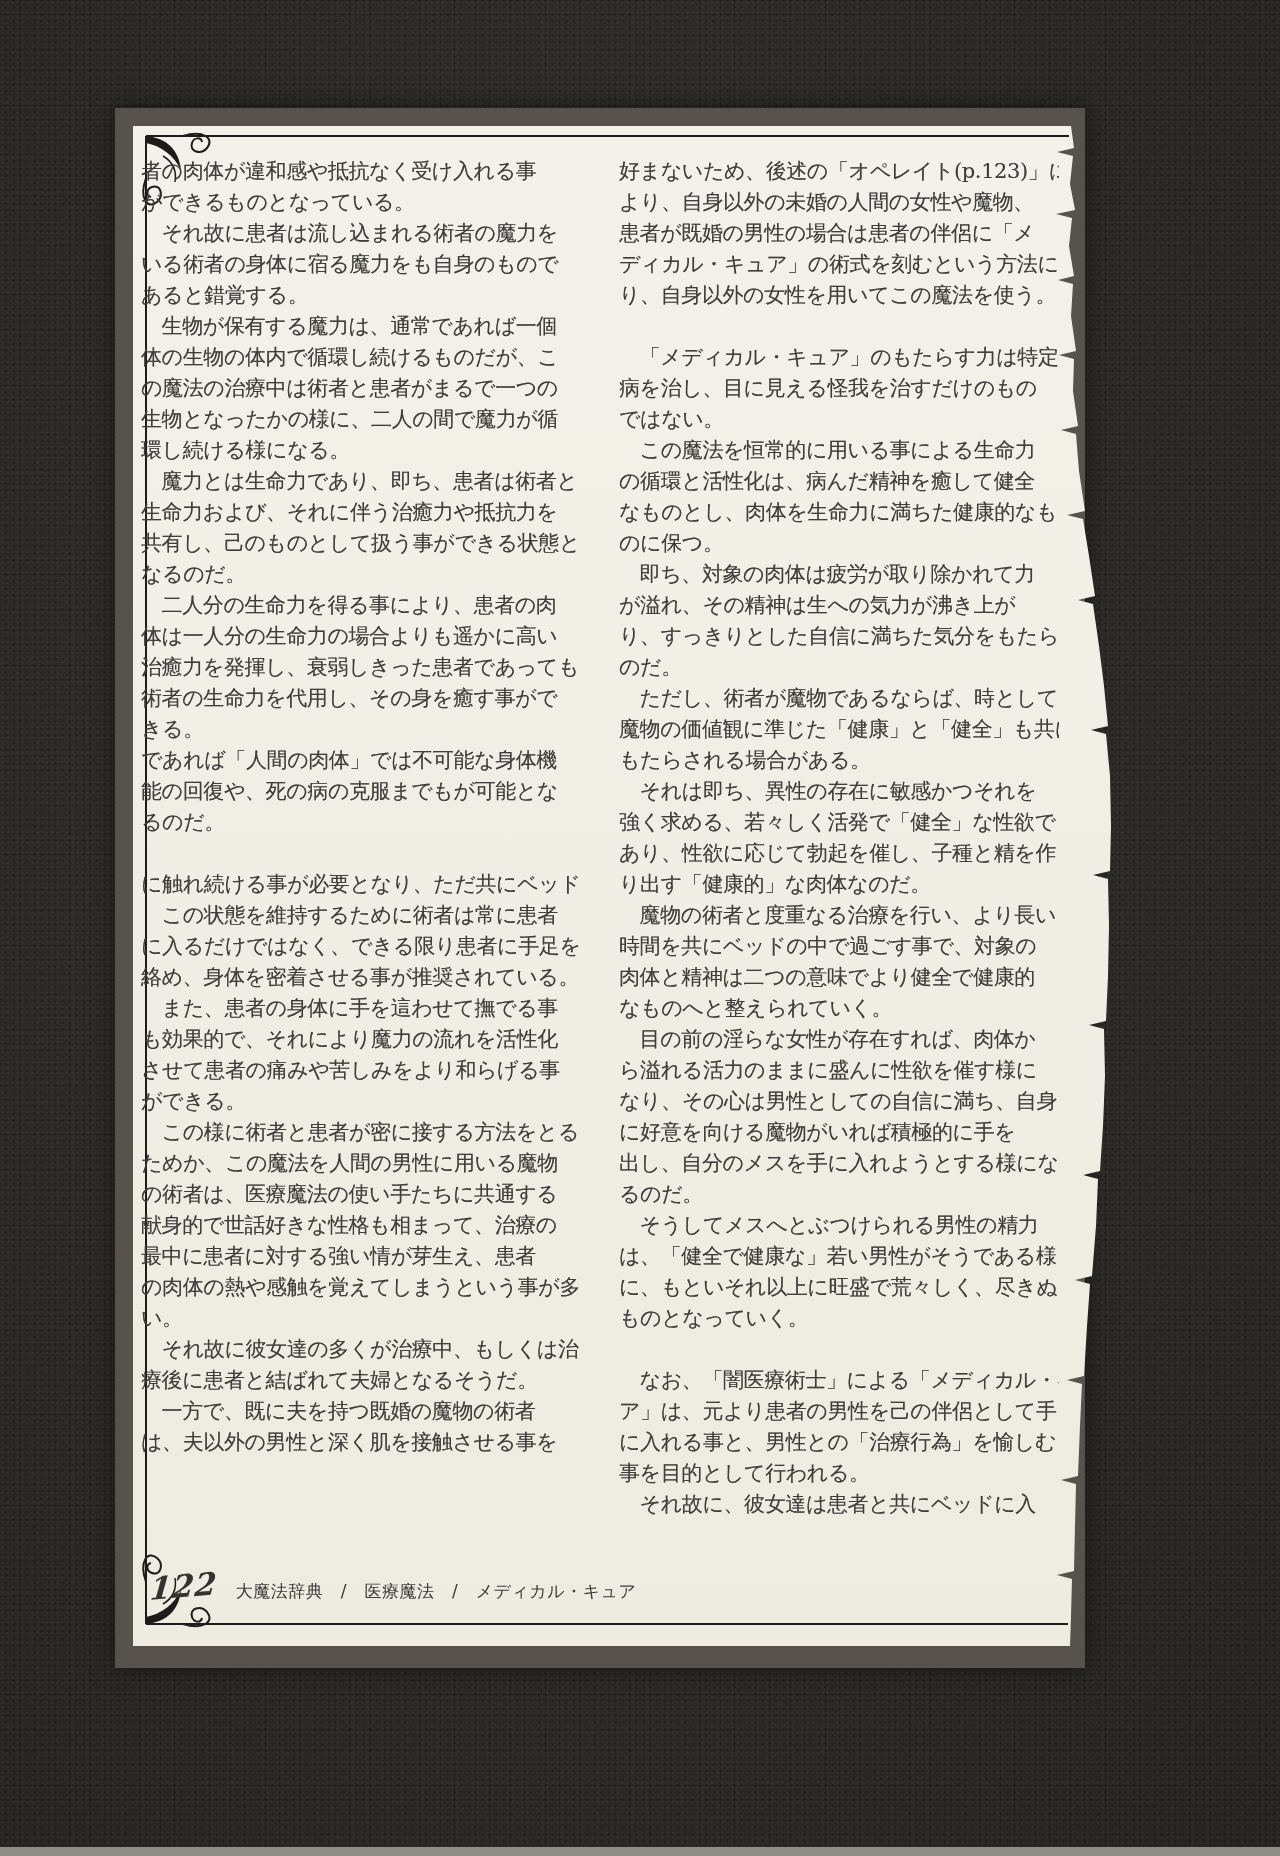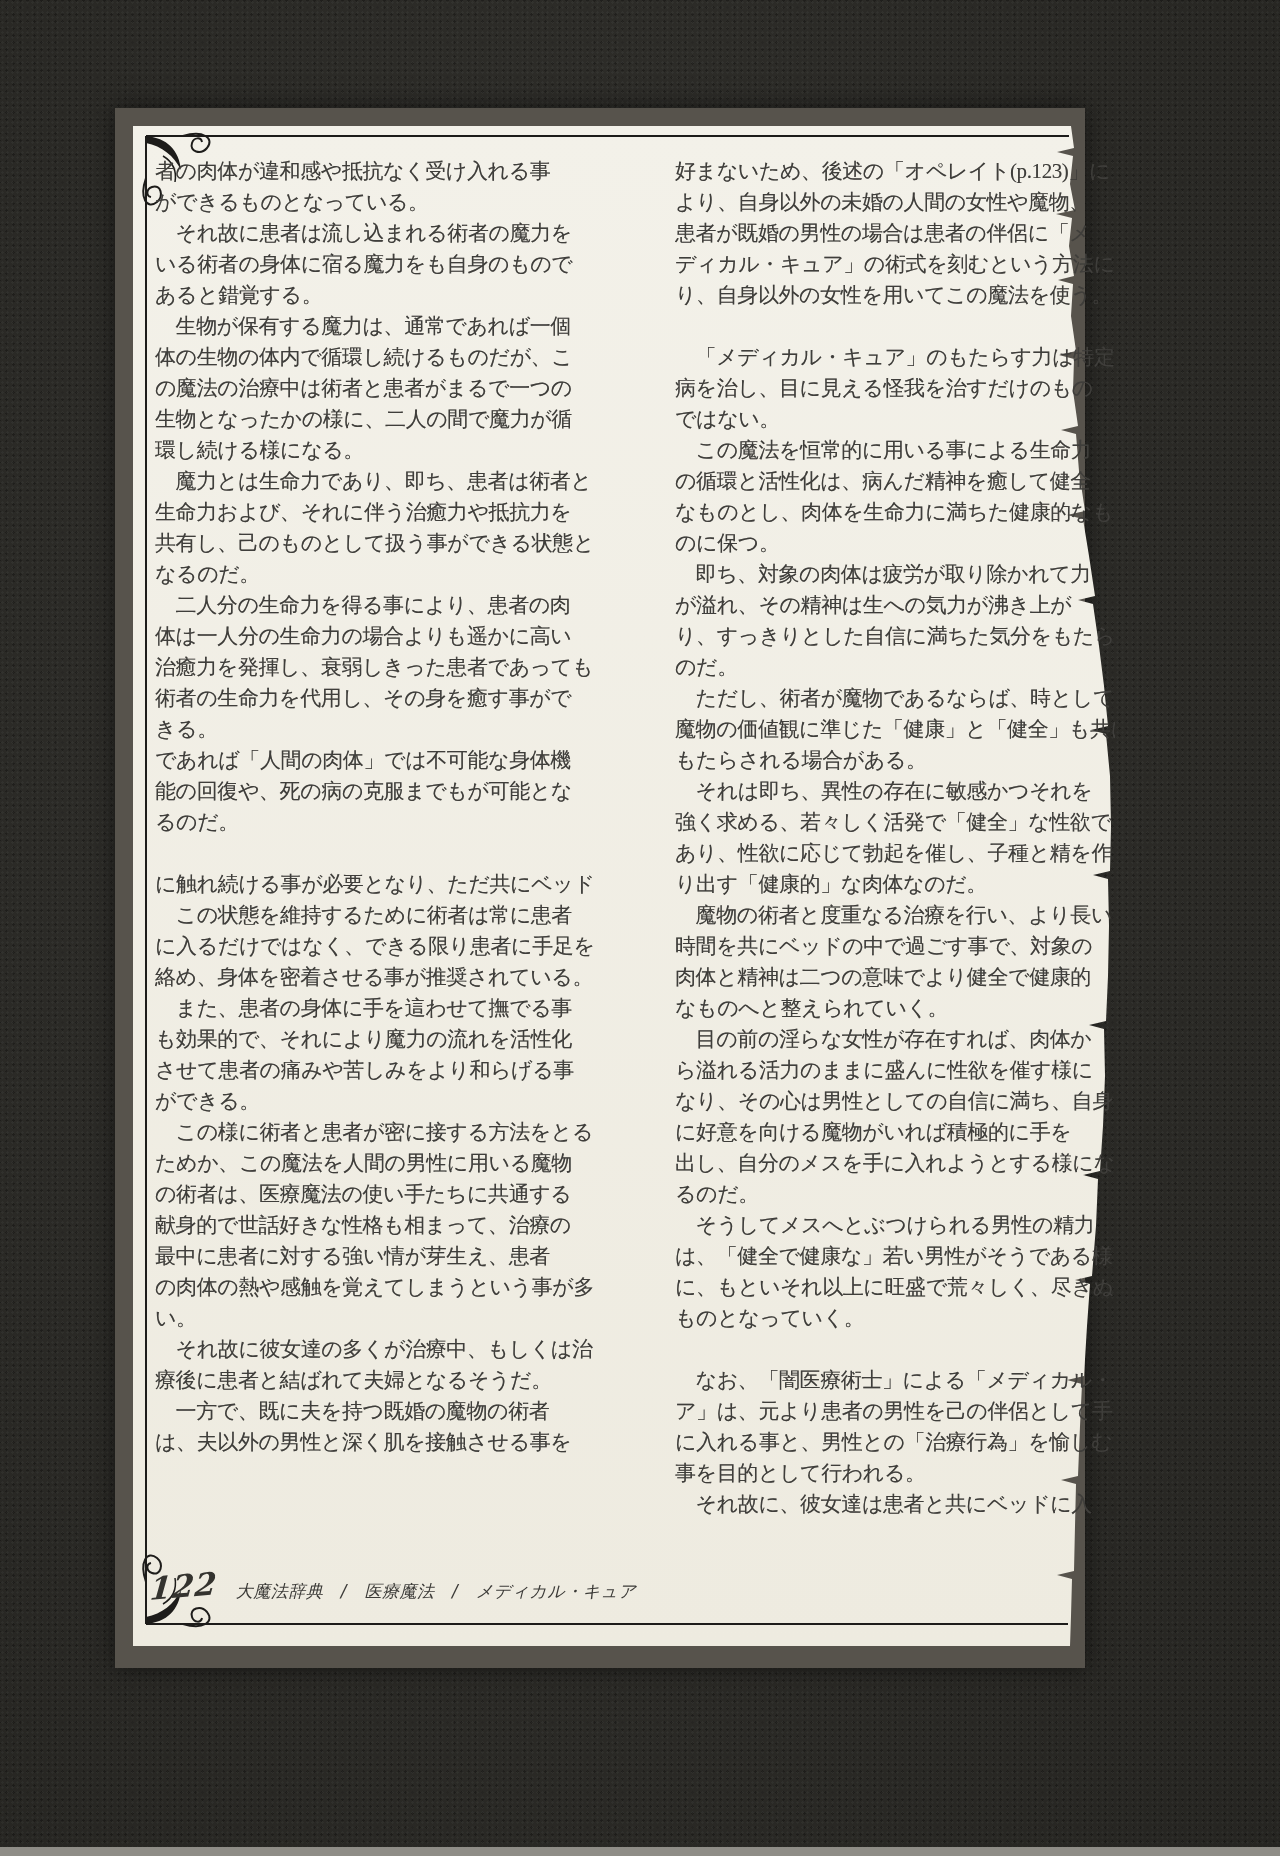--- a/index.html
+++ b/index.html
@@ -25,36 +25,36 @@
     position:absolute;left:115px;top:108px;width:970px;height:1560px;
     background:#57534c;
     box-shadow:0 0 22px rgba(0,0,0,.55);
   }
   .page-svg{position:absolute;left:133px;top:126px;}
   .col{
     position:absolute;top:156px;width:440px;overflow:hidden;
     color:#3f3e3b;font-size:21px;letter-spacing:-0.4px;
     text-shadow:0 0 .6px rgba(60,58,54,.45);
   }
-  .col-left{left:155px;}
-  .col-right{left:675px;font-family:Liberation Serif, serif;}
+  .col-left{left:141px;}
+  .col-right{left:619px;}
   .tline{height:31px;line-height:31px;white-space:nowrap;}
   .footer{
     position:absolute;left:150px;top:1568px;
     display:flex;align-items:baseline;gap:18px;
   }
   .page-number{
     font-family:"DejaVu Serif","Liberation Serif",serif;
     font-style:italic;font-size:31px;font-weight:bold;color:#34332f;
     display:inline-block;transform:rotate(-5deg) skewX(-10deg);
     letter-spacing:1px;
   }
   .breadcrumb{
     font-family:"DejaVu Sans","Liberation Sans",sans-serif;
-    font-size:17px;color:#3b3a37;letter-spacing:.5px;font-style:italic;
+    font-size:17px;color:#3b3a37;letter-spacing:.5px;
   }
 </style>
 </head>
 <body>
 
 <div class="vignette"></div>
 
 <div class="mat"></div>
 
 <svg class="page-svg" width="983" height="1520" viewBox="0 0 983 1520">

